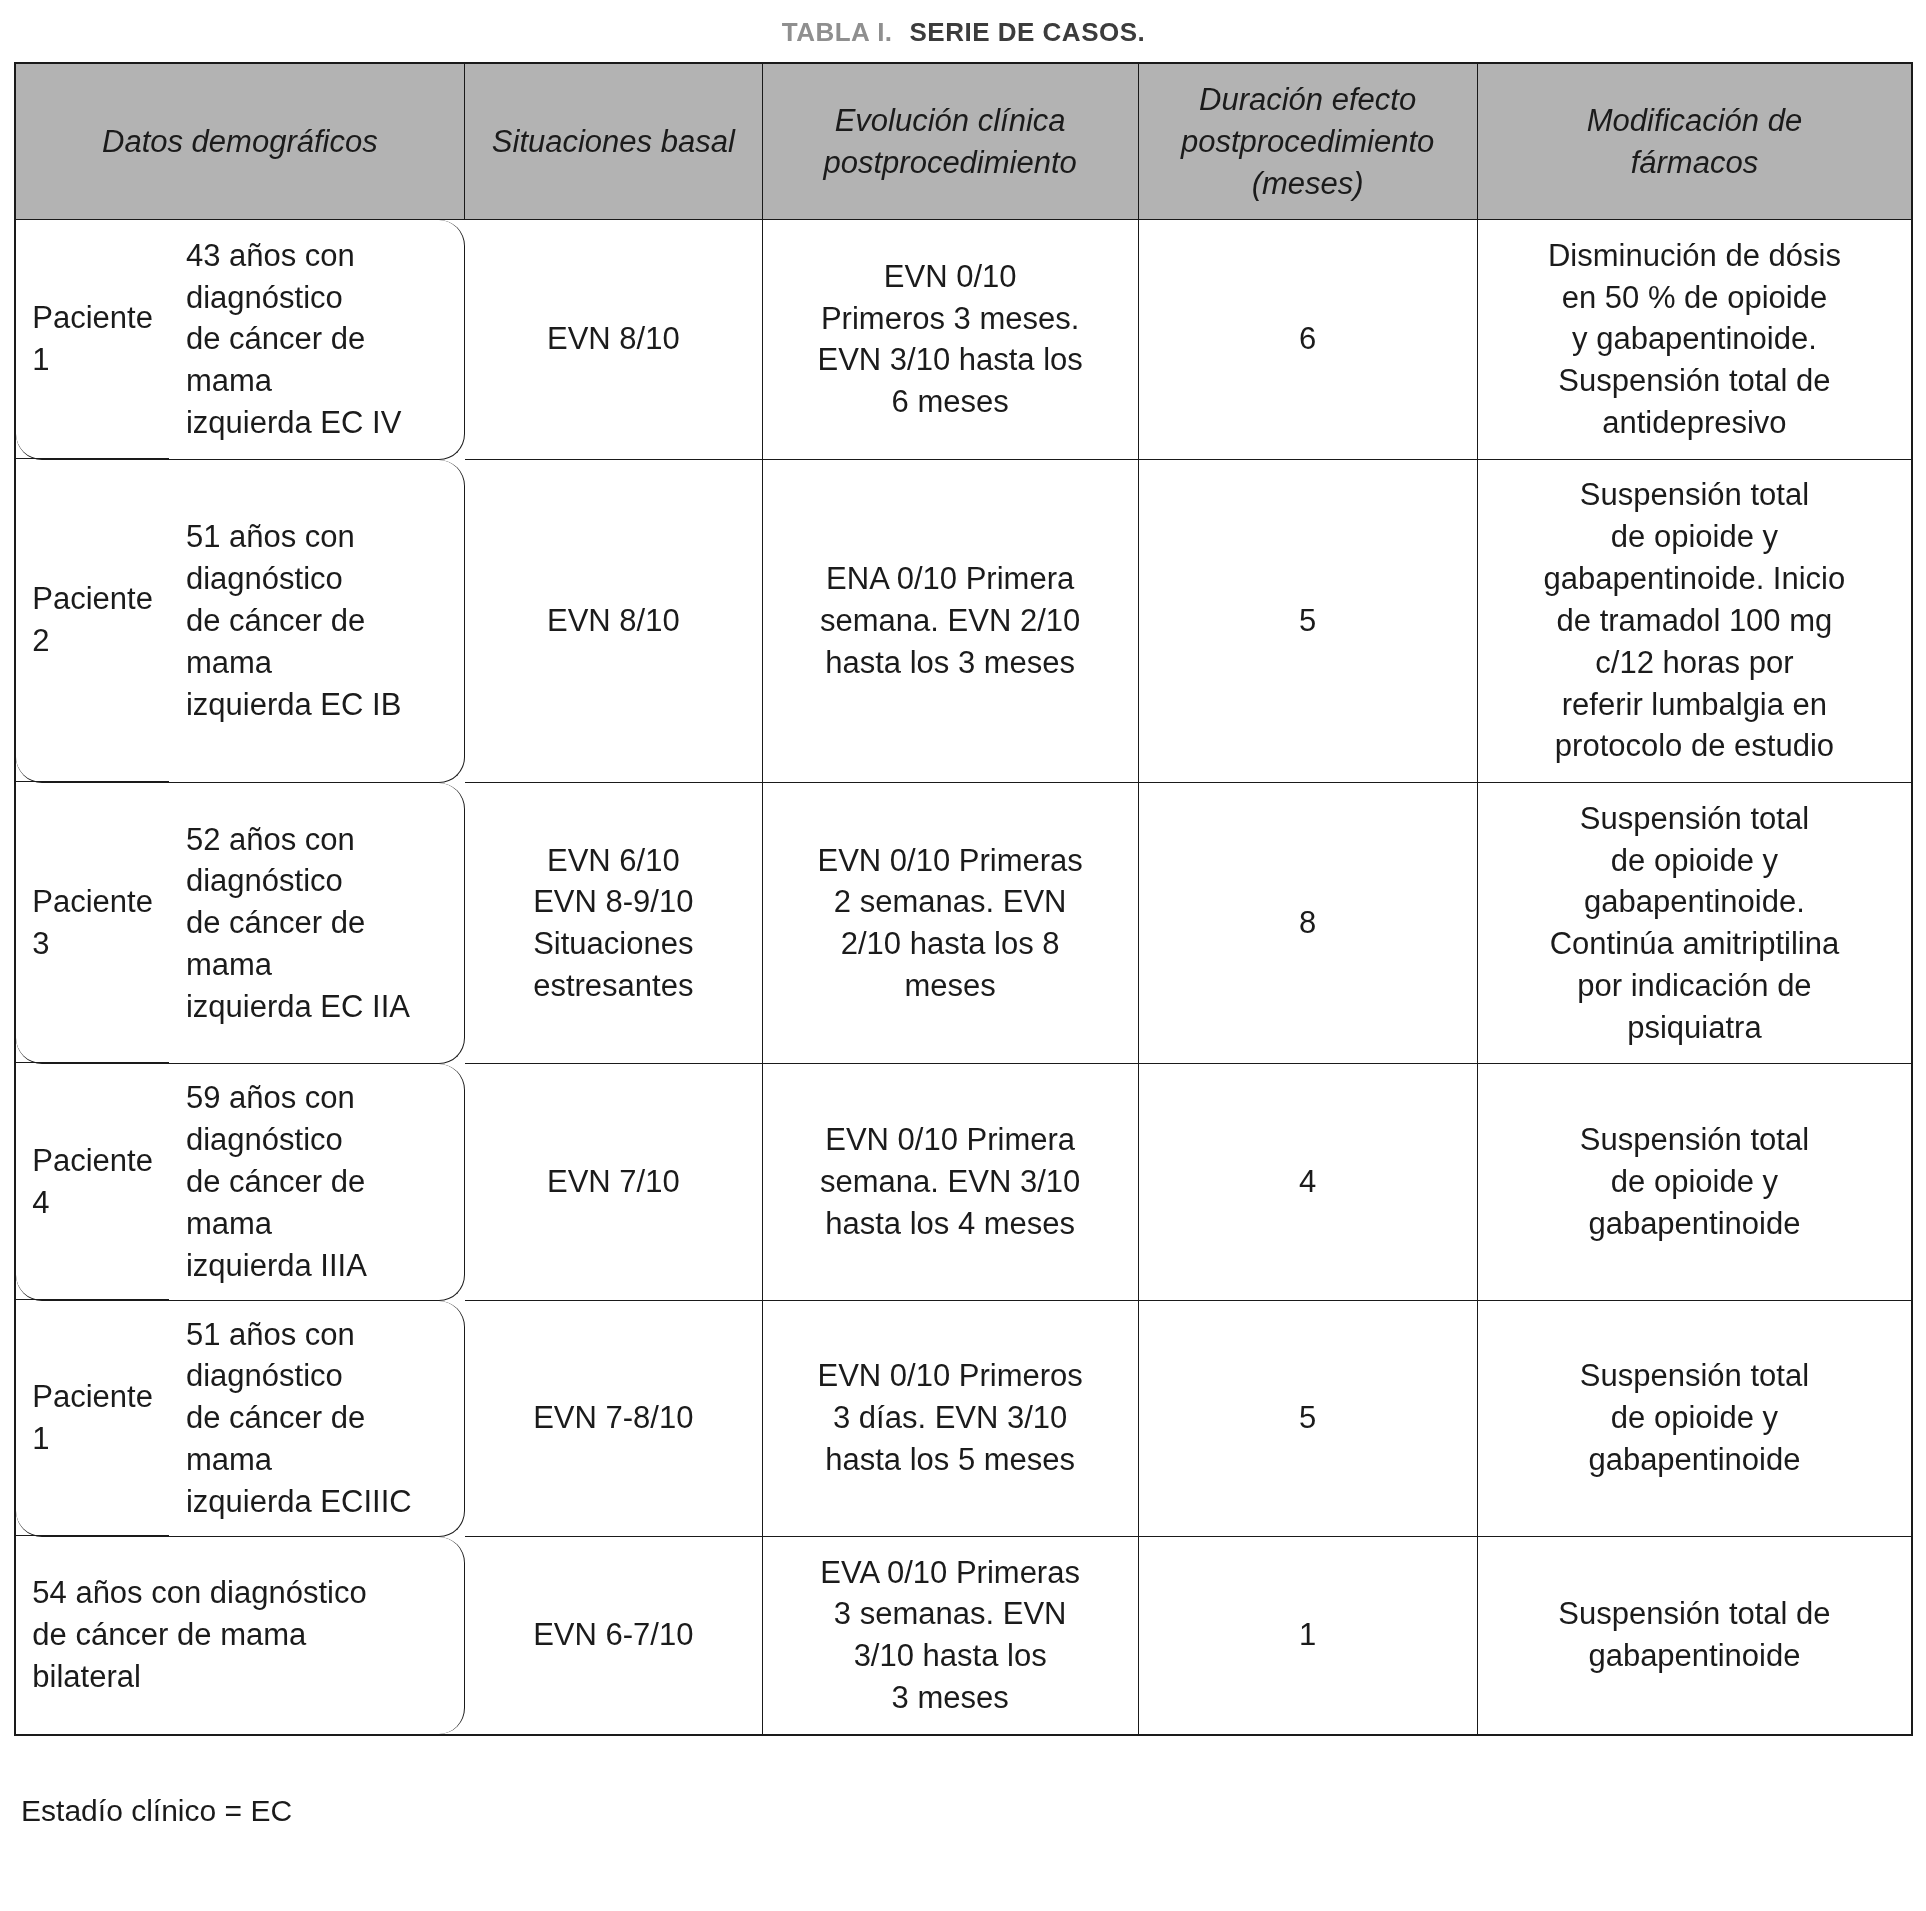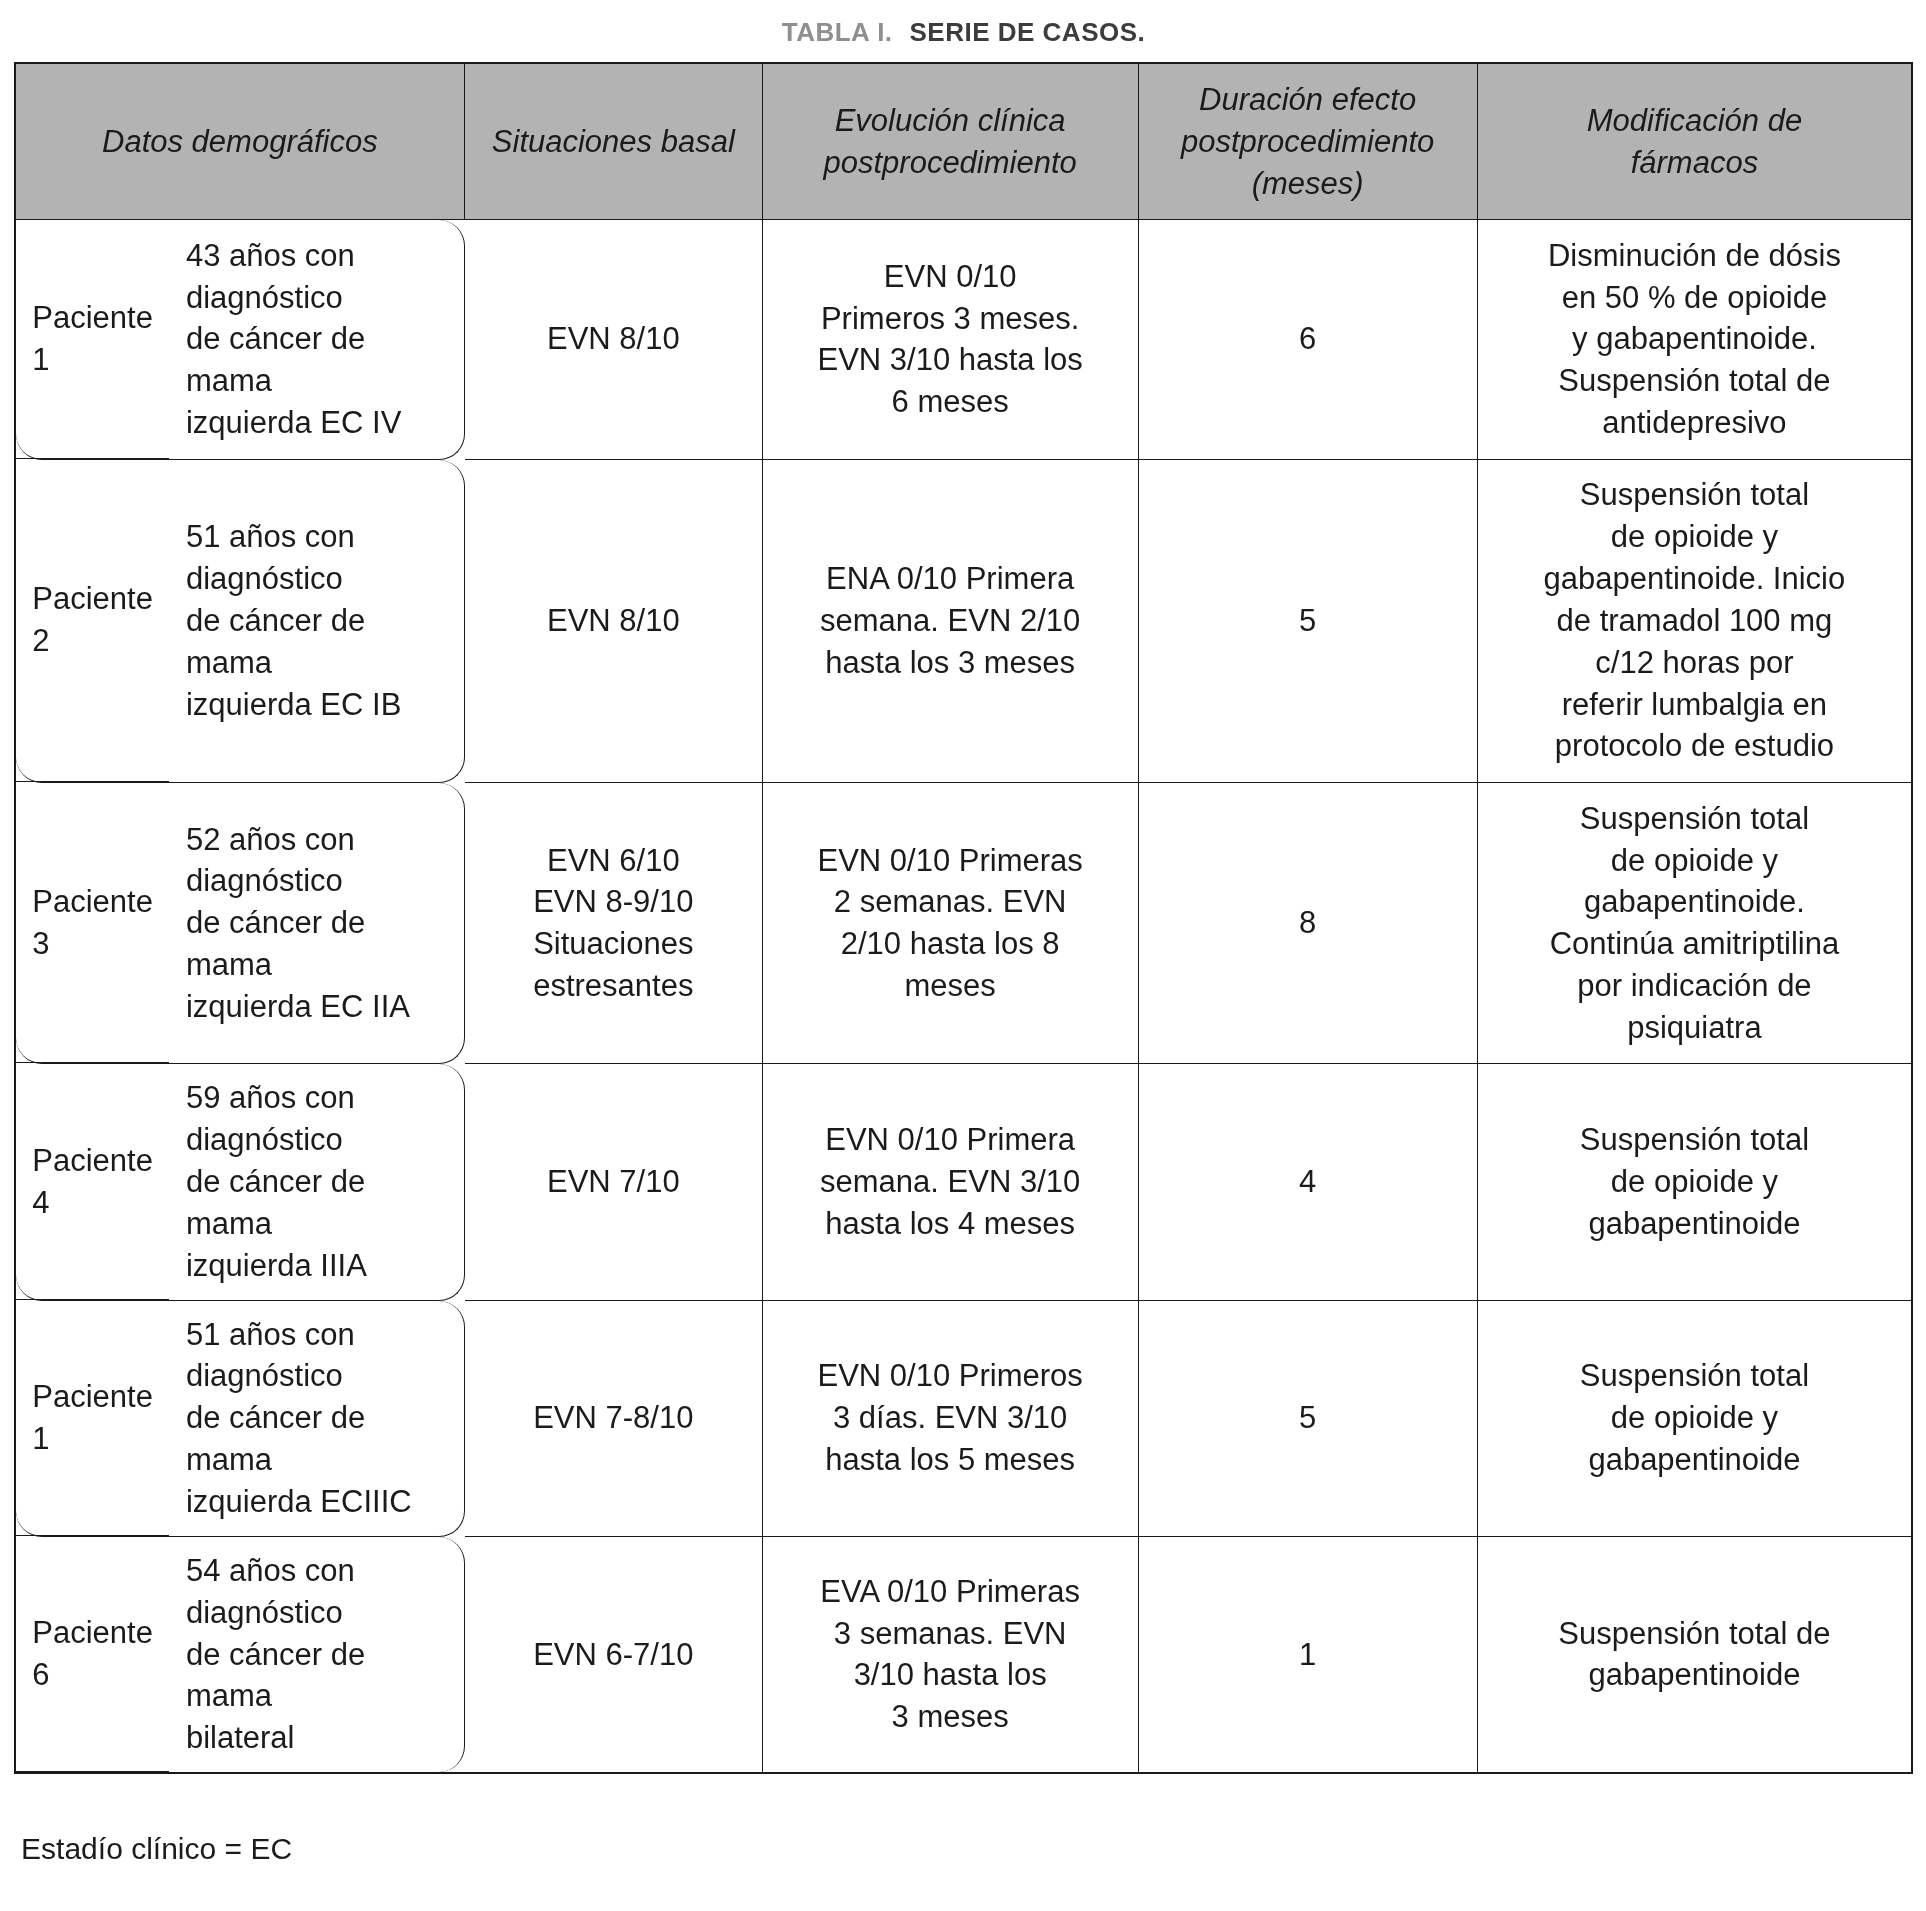--- a/index.html
+++ b/index.html
@@ -185,21 +185,20 @@
     <div class="cell">EVN 7-8/10</div>
     <div class="cell">EVN 0/10 Primeros
 3 días. EVN 3/10
 hasta los 5 meses</div>
     <div class="cell">5</div>
     <div class="cell">Suspensión total
 de opioide y
 gabapentinoide</div>
 
     <div class="cell demo-cell">
-      <div class="patient">Paciente 6</div>
       <div class="demo-desc">54 años con diagnóstico
 de cáncer de mama
 bilateral</div>
     </div>
     <div class="cell">EVN 6-7/10</div>
     <div class="cell">EVA 0/10 Primeras
 3 semanas. EVN
 3/10 hasta los
 3 meses</div>
     <div class="cell">1</div>

